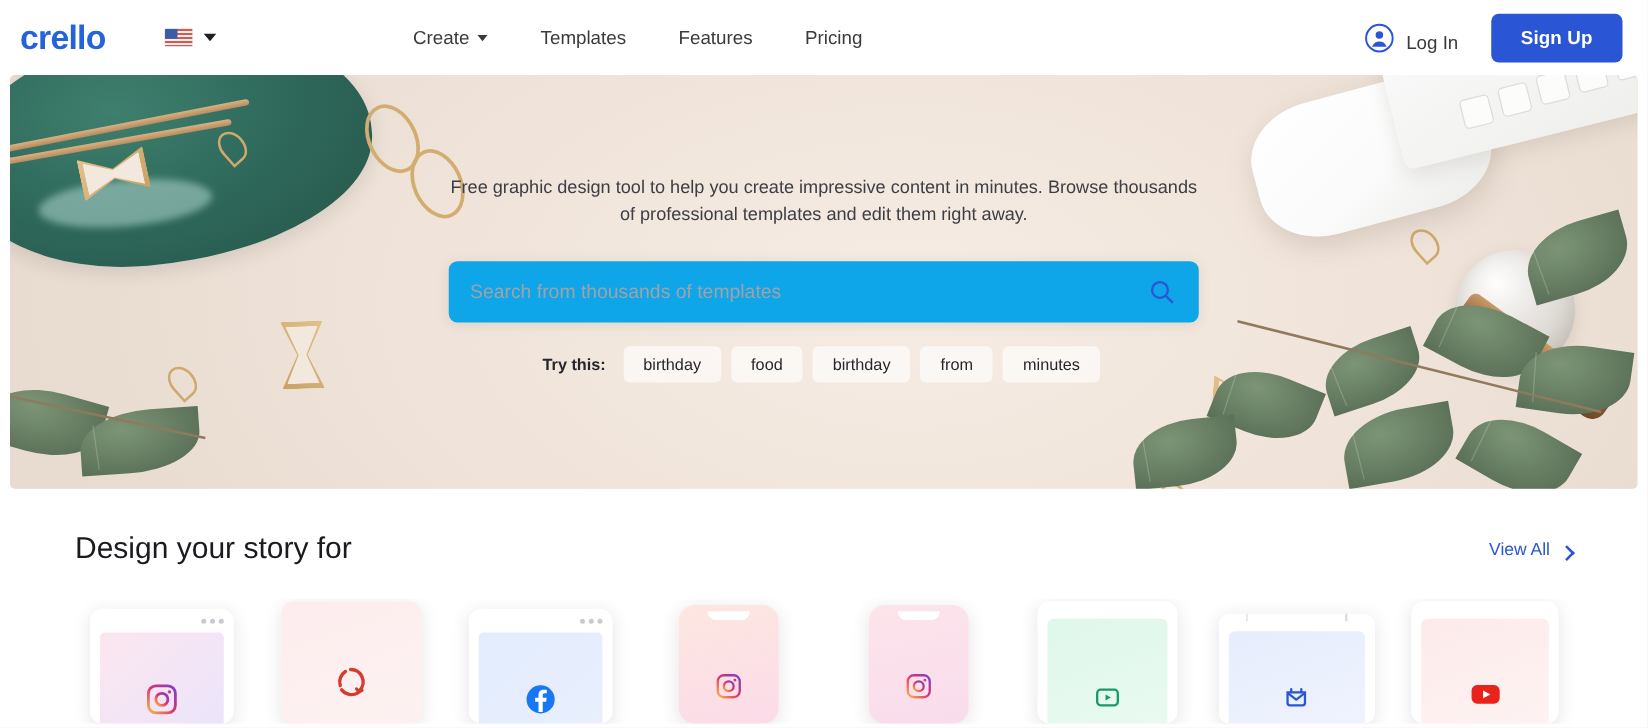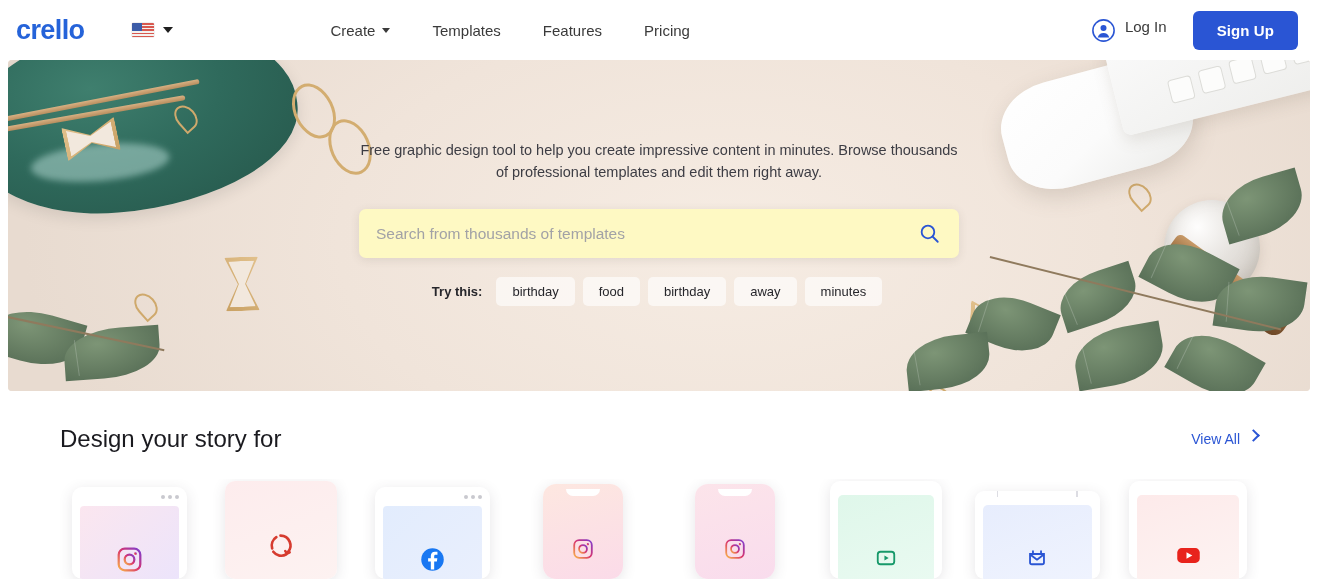--- a/index.html
+++ b/index.html
@@ -62,21 +62,21 @@
     white-space: nowrap;
   }
   .nav-item .caret-down {
     border-top-color: #3a3a3a;
     border-left-width: 4.5px; border-right-width: 4.5px; border-top-width: 5.5px;
   }
   .header-right {
     margin-left: auto; display: flex; align-items: center; gap: 26px;
   }
   .login {
-    display: flex; align-items: flex-start; gap: 9px;
+    display: flex; align-items: flex-end; gap: 9px;
     font-size: 15px; color: #3a3a3a; cursor: pointer;
   }
   .avatar-icon { width: 25px; height: 25px; display: block; }
   .signup-btn {
     background: #2a55d4; color: #fff;
     font-size: 15px; font-weight: bold;
     padding: 11px 24px; border: none; border-radius: 6px;
     cursor: pointer; letter-spacing: 0.1px;
     font-family: "Liberation Sans", sans-serif;
   }
@@ -202,21 +202,21 @@
     font-family: "Liberation Sans", sans-serif;
   }
   .hero-sub {
     font-size: 14.5px; color: #3d3d44;
     line-height: 1.53; margin: 26px auto 0;
     width: 600px;
     text-align: center;
   }
   .search-wrap {
     margin: 26px auto 0; width: 600px; height: 49px;
-    background: #fef9c3; border-radius: 7px;
+    background: #0ea5e9; border-radius: 7px;
     display: flex; align-items: center;
     box-shadow: 0 2px 10px rgba(80,70,60,0.12);
     padding: 0 18px 0 17px;
   }
   .search-input {
     flex: 1; border: none; outline: none;
     font-size: 15.5px; color: #2c2c2c;
     background: transparent;
     font-family: "Liberation Sans", sans-serif;
   }
@@ -239,21 +239,21 @@
 
   
   .section {
     padding: 0 60px; margin-top: 34px;
     display: flex; align-items: center;
   }
   .section-title {
     font-size: 24px; color: #1a1a1f; font-weight: normal;
   }
   .view-all {
-    margin-left: auto; display: flex; align-items: flex-start; gap: 9px;
+    margin-left: auto; display: flex; align-items: flex-end; gap: 9px;
     color: #2a55d4; font-size: 14px; cursor: pointer;
   }
   .chev { width: 9px; height: 9px; border-right: 2px solid #2a55d4;
           border-top: 2px solid #2a55d4; transform: rotate(45deg); }
 
   
   .cards {
     display: flex; align-items: flex-end;
     padding: 0 54px; margin-top: 26px; gap: 0;
     height: 100px; overflow: hidden;
@@ -386,21 +386,21 @@
         <circle cx="10.4" cy="10.4" r="6.6" stroke="#2a55d4" stroke-width="1.9"></circle>
         <path d="M15.4 15.4 L20.6 20.6" stroke="#2a55d4" stroke-width="1.9" stroke-linecap="round"></path>
       </svg>
     </div>
 
     <div class="try-row">
       <span class="try-label">Try this:</span>
       <span class="tag">birthday</span>
       <span class="tag">food</span>
       <span class="tag">birthday</span>
-      <span class="tag">away</span>
+      <span class="tag">from</span>
       <span class="tag">minutes</span>
     </div>
   </div>
 </section>
 
 <div class="section">
   <h2 class="section-title">Design your story for</h2>
   <div class="view-all">
     <span>View All</span>
     <span class="chev"></span>

